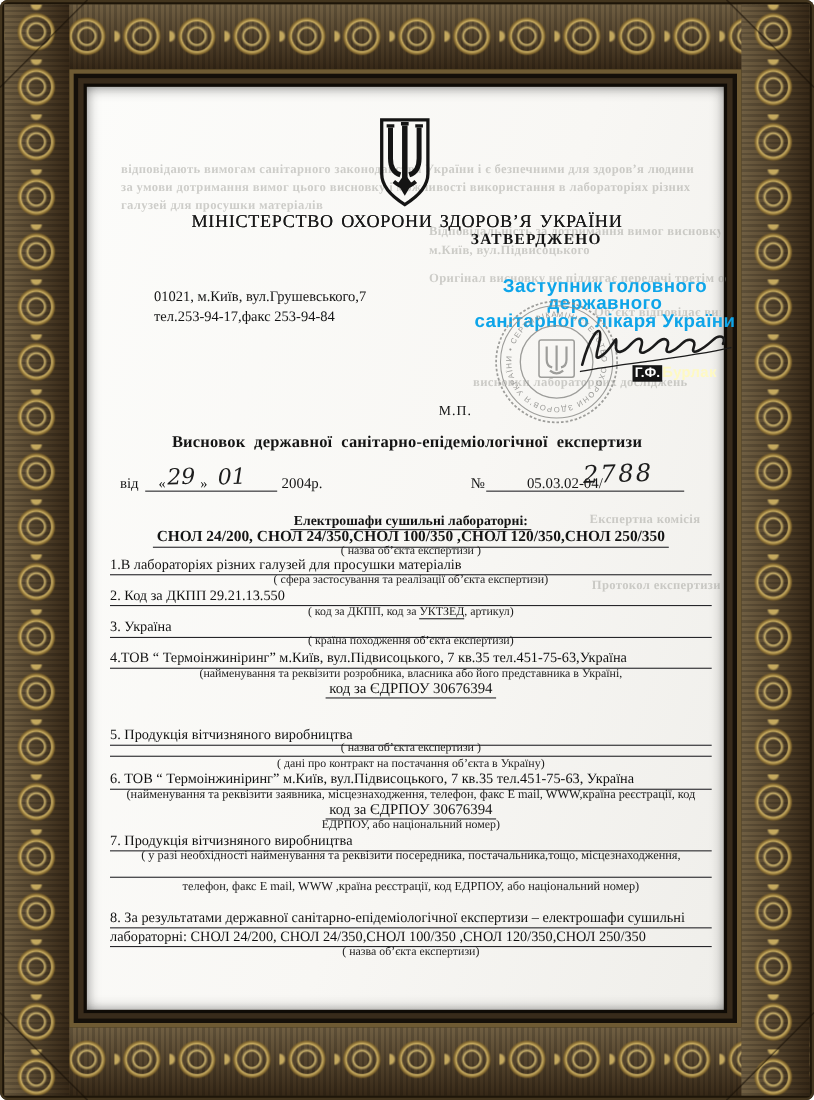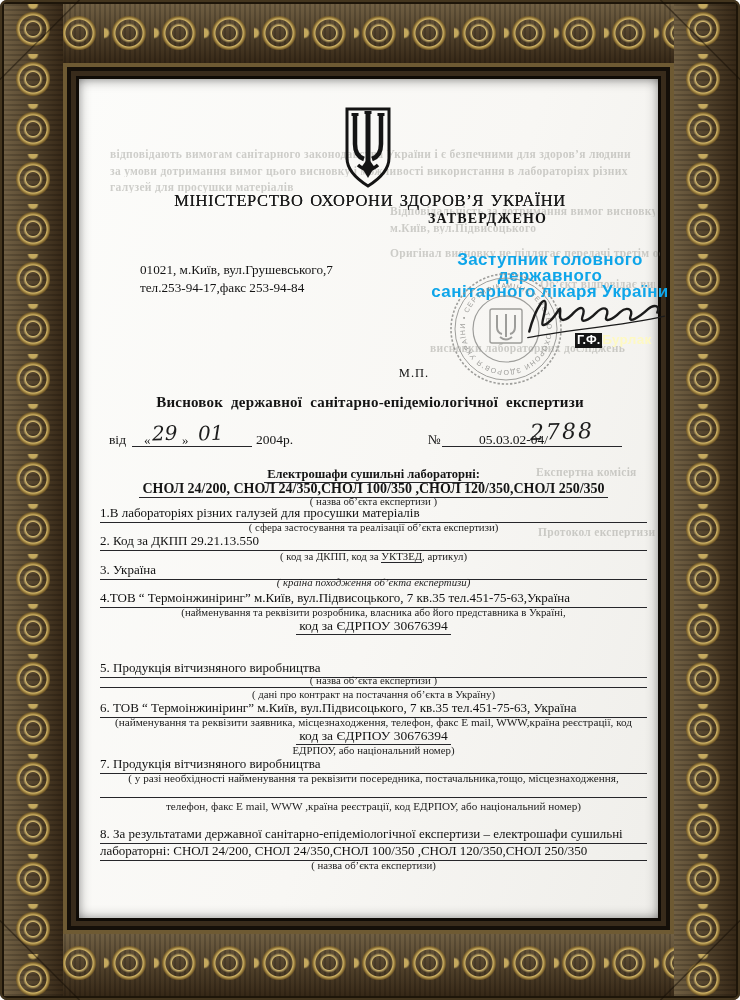--- a/index.html
+++ b/index.html
@@ -179,21 +179,21 @@
     <div class="ctr" style="top:409px;"><span class="u bh2">СНОЛ 24/200, СНОЛ 24/350,СНОЛ 100/350 ,СНОЛ 120/350,СНОЛ 250/350</span></div>
     <div class="cap" style="top:425px;">( назва об’єкта експертизи )</div>
 
     <div class="fld" style="top:435px;">1.В лабораторіях різних галузей для просушки  матеріалів</div>
     <div class="cap" style="top:451px;">( сфера застосування та реалізації об’єкта експертизи)</div>
 
     <div class="fld" style="top:463px;">2. Код за ДКПП 29.21.13.550</div>
     <div class="cap" style="top:480px;"><span>( код за ДКПП, код за </span><span class="uu">УКТЗЕД</span><span>, артикул)</span></div>
 
     <div class="fld" style="top:492px;">3. Україна</div>
-    <div class="cap" style="top:506px;font-style:italic;">( країна походження об’єкта експертизи)</div>
+    <div class="cap" style="top:506px;">( країна походження об’єкта експертизи)</div>
 
     <div class="fld" style="top:520px;">4.ТОВ “ Термоінжиніринг” м.Київ, вул.Підвисоцького, 7 кв.35 тел.451-75-63,Україна</div>
     <div class="cap" style="top:536px;">(найменування та      реквізити розробника, власника або його представника в Україні,</div>
     <div class="ctr mid-ul" style="top:548px;"><span class="u">код за ЄДРПОУ 30676394</span></div>
 
     <div class="fld" style="top:590px;">5. Продукція вітчизняного виробництва</div>
     <div class="cap" style="top:604px;border-bottom:1px solid #26262a;padding-bottom:1px;">( назва об’єкта експертизи )</div>
     <div class="cap" style="top:618px;">( дані про  контракт на постачання об’єкта в Україну)</div>
 
     <div class="fld" style="top:630px;">6. ТОВ “ Термоінжиніринг” м.Київ, вул.Підвисоцького, 7 кв.35 тел.451-75-63,  Україна</div>

